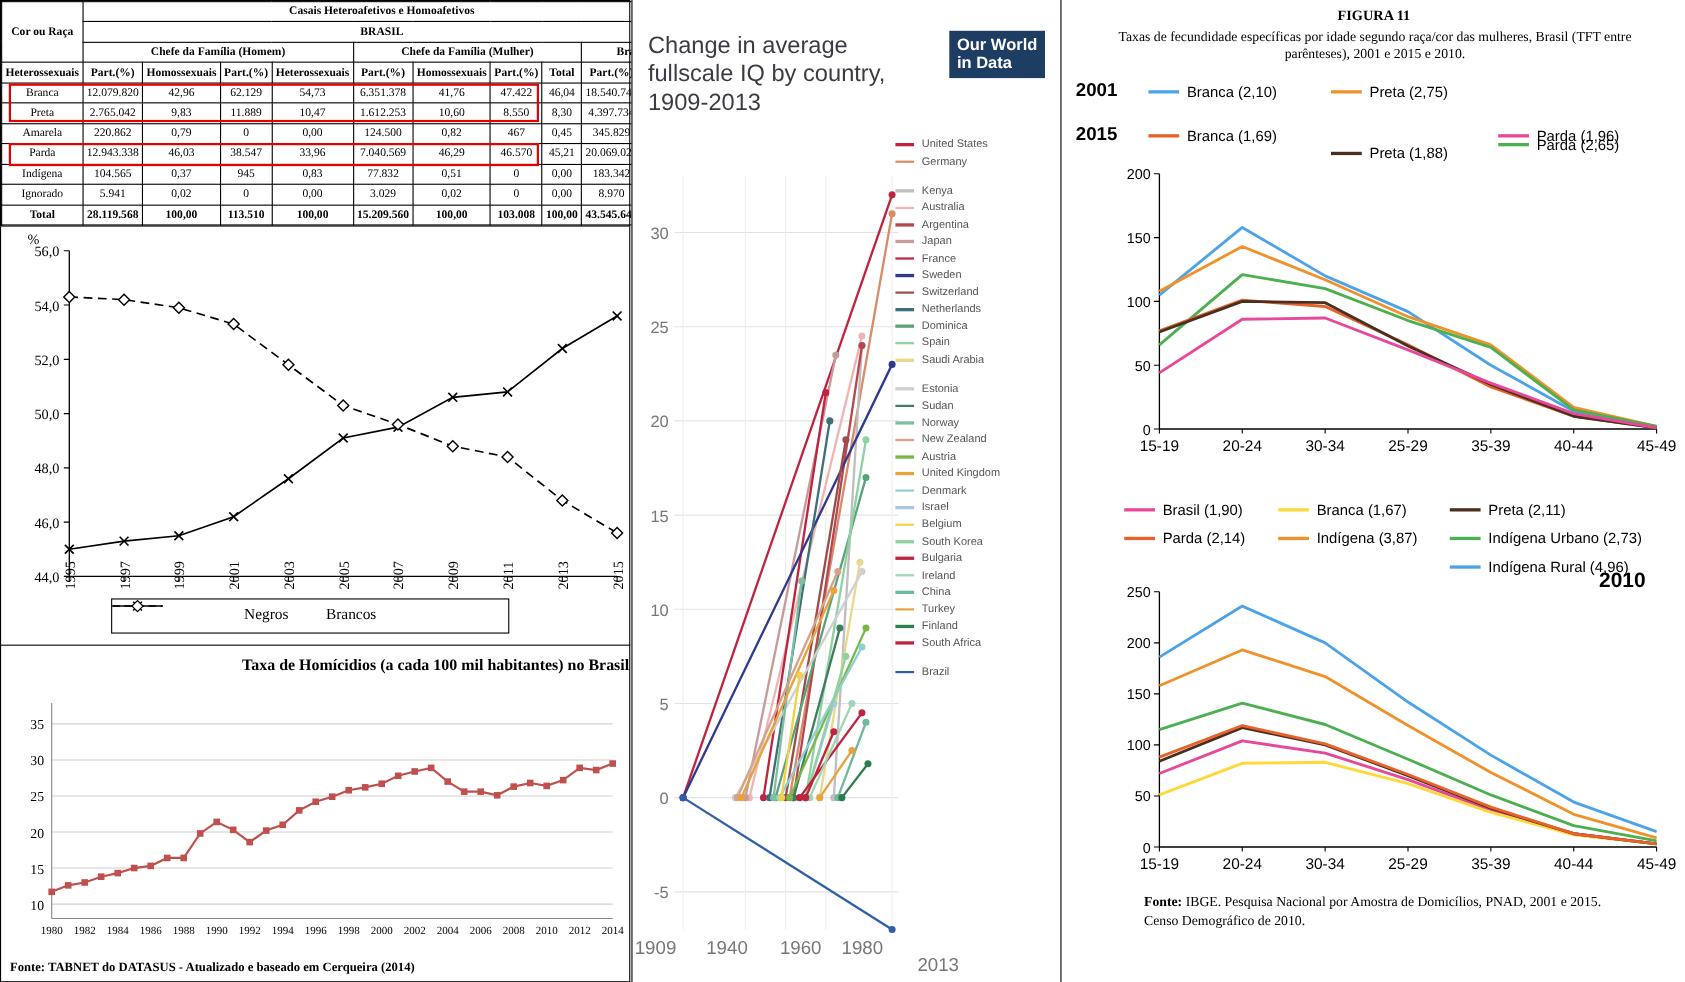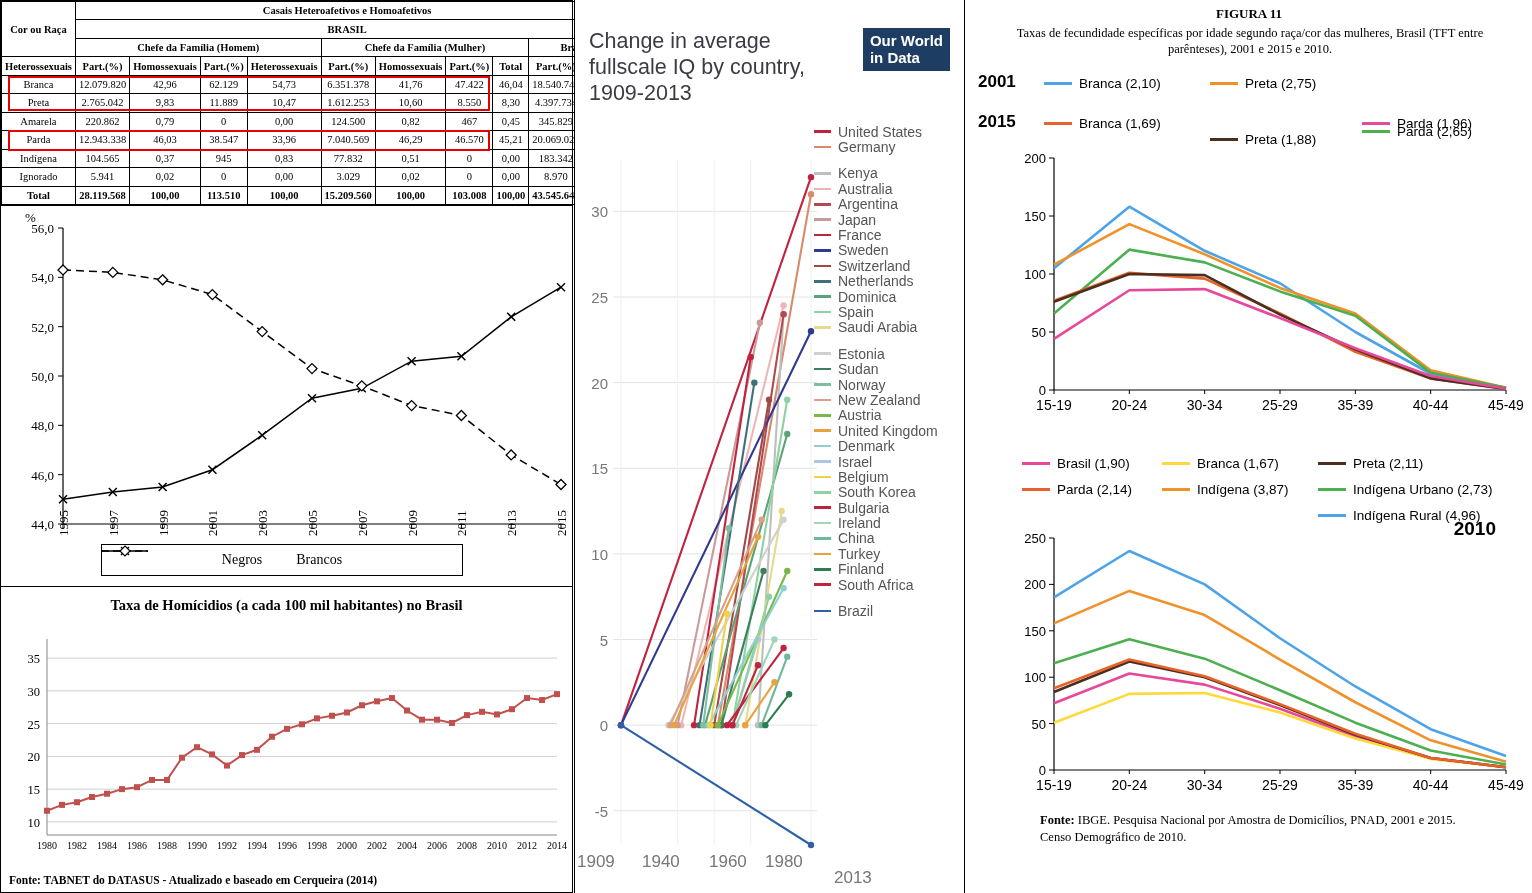--- a/index.html
+++ b/index.html
@@ -18,31 +18,31 @@
 
   
   #lc{left:0;top:206px;width:573px;height:381px;border:1px solid #000;border-top:none;}
   #lc .pct{position:absolute;left:24px;top:4px;font-size:13px;}
   #lc svg{position:absolute;left:0;top:0;}
   .legbox{position:absolute;left:100px;top:338px;width:360px;height:30px;border:1px solid #000;display:flex;align-items:center;justify-content:center;gap:34px;font-size:14px;}
   .legitem{display:flex;gap:6px;}
 
   
   #hc{left:0;top:587px;width:573px;height:306px;border:1px solid #000;border-top:none;}
-  #hc .title{position:absolute;left:0;top:10px;width:100%;text-align:center;font-size:14.5px;font-weight:600;}
+  #hc .title{position:absolute;left:0;top:10px;width:100%;text-align:right;font-size:14.5px;font-weight:600;}
   #hc .legend{position:absolute;left:0;top:36px;width:100%;text-align:center;font-size:13px;}
   #hc .legend .sq{display:inline-block;width:9px;height:9px;background:#c0504d;margin-right:5px;vertical-align:middle;}
   #hc .legend .ln{display:inline-block;width:34px;height:2px;background:#c0504d;vertical-align:middle;position:relative;top:-1px;margin-right:-20px;}
   #hc .fonte{position:absolute;left:8px;bottom:6px;font-size:11.5px;font-weight:bold;}
 
   
   #owid{left:574px;top:0;width:391px;height:893px;border-left:1px solid #000;border-right:1px solid #000;background:#fff;}
   #owid .owtitle{position:absolute;left:14px;top:28px;width:250px;font-family:"Liberation Sans",sans-serif;font-size:21.5px;line-height:1.22;color:#3b3b46;}
   #owid .owlogo{position:absolute;right:14px;top:28px;background:#1d3d63;color:#fff;font-family:"Liberation Sans",sans-serif;font-size:15px;line-height:1.1;font-weight:700;padding:5px 7px;text-align:left;}
-  #owid .legend{position:absolute;left:239px;top:124px;width:150px;font-family:"Liberation Sans",sans-serif;font-size:14px;color:#555;}
+  #owid .legend{position:absolute;left:239px;top:124px;width:150px;font-family:"Liberation Sans",sans-serif;font-size:10px;color:#555;}
   #owid .legend .li{display:flex;align-items:center;gap:7px;height:15.4px;}
   #owid .legend .li .dash{width:17px;height:2.6px;flex:none;}
   #owid .legend .gap{height:11px;}
   #owid .xlab{position:absolute;font-family:"Liberation Sans",sans-serif;font-size:17px;color:#777;}
 
   
   #fig{left:966px;top:0;width:566px;height:702px;background:#fff;}
   #fig .ftitle{position:absolute;left:0;top:6px;width:100%;text-align:center;font-size:13px;font-weight:bold;}
   #fig .fsub{position:absolute;left:24px;top:26px;width:520px;text-align:center;font-size:12.5px;line-height:1.25;}
   #fig .yr{position:absolute;font-size:17px;font-weight:bold;font-family:"Liberation Sans",sans-serif;}

